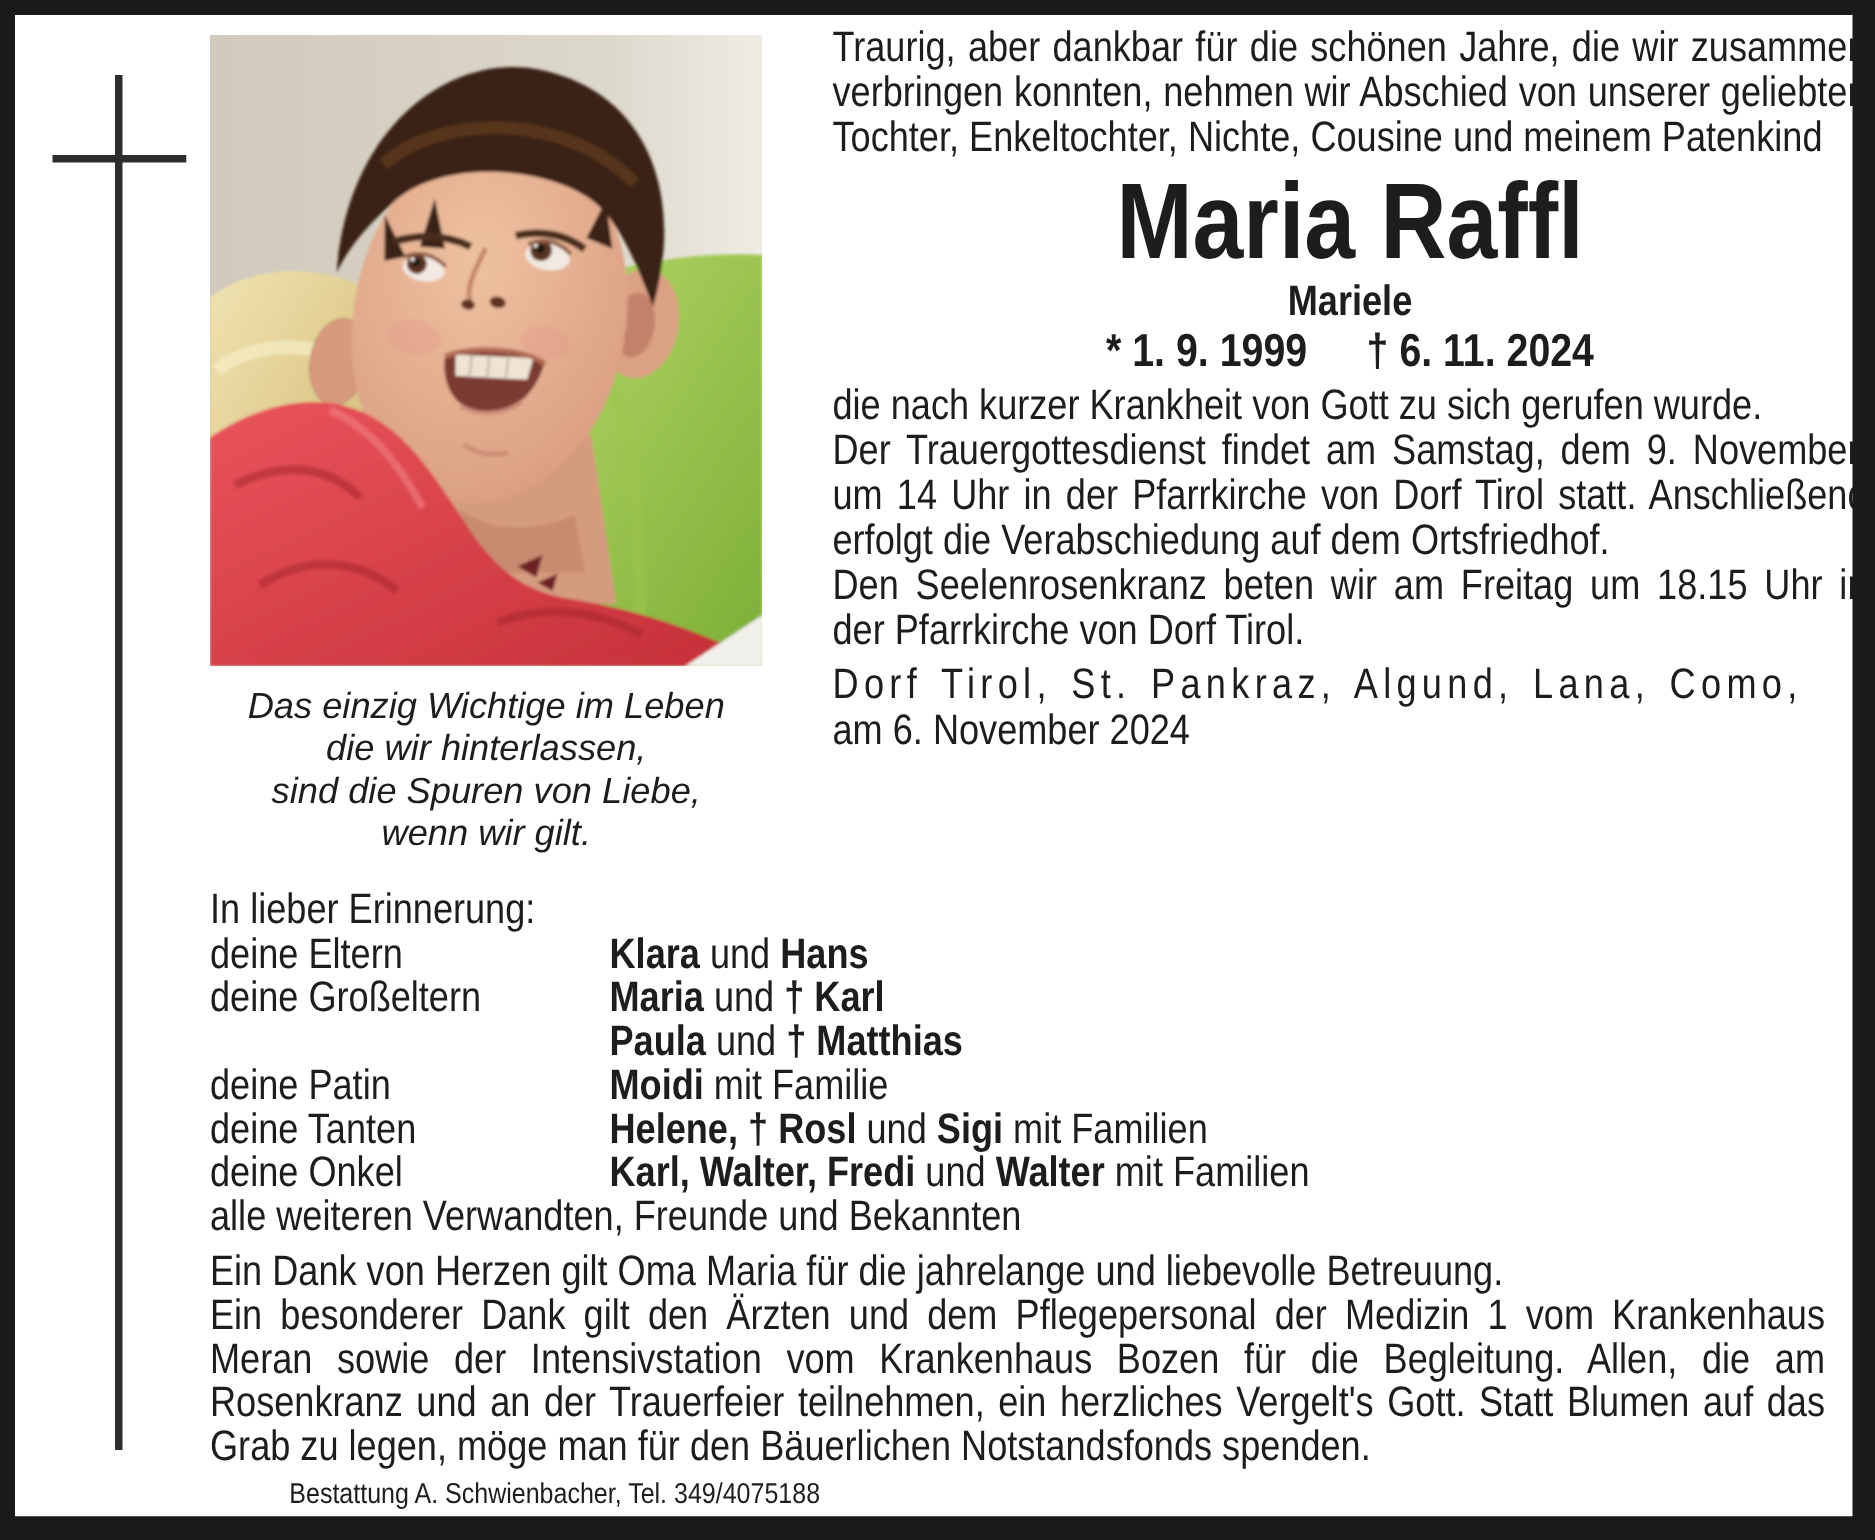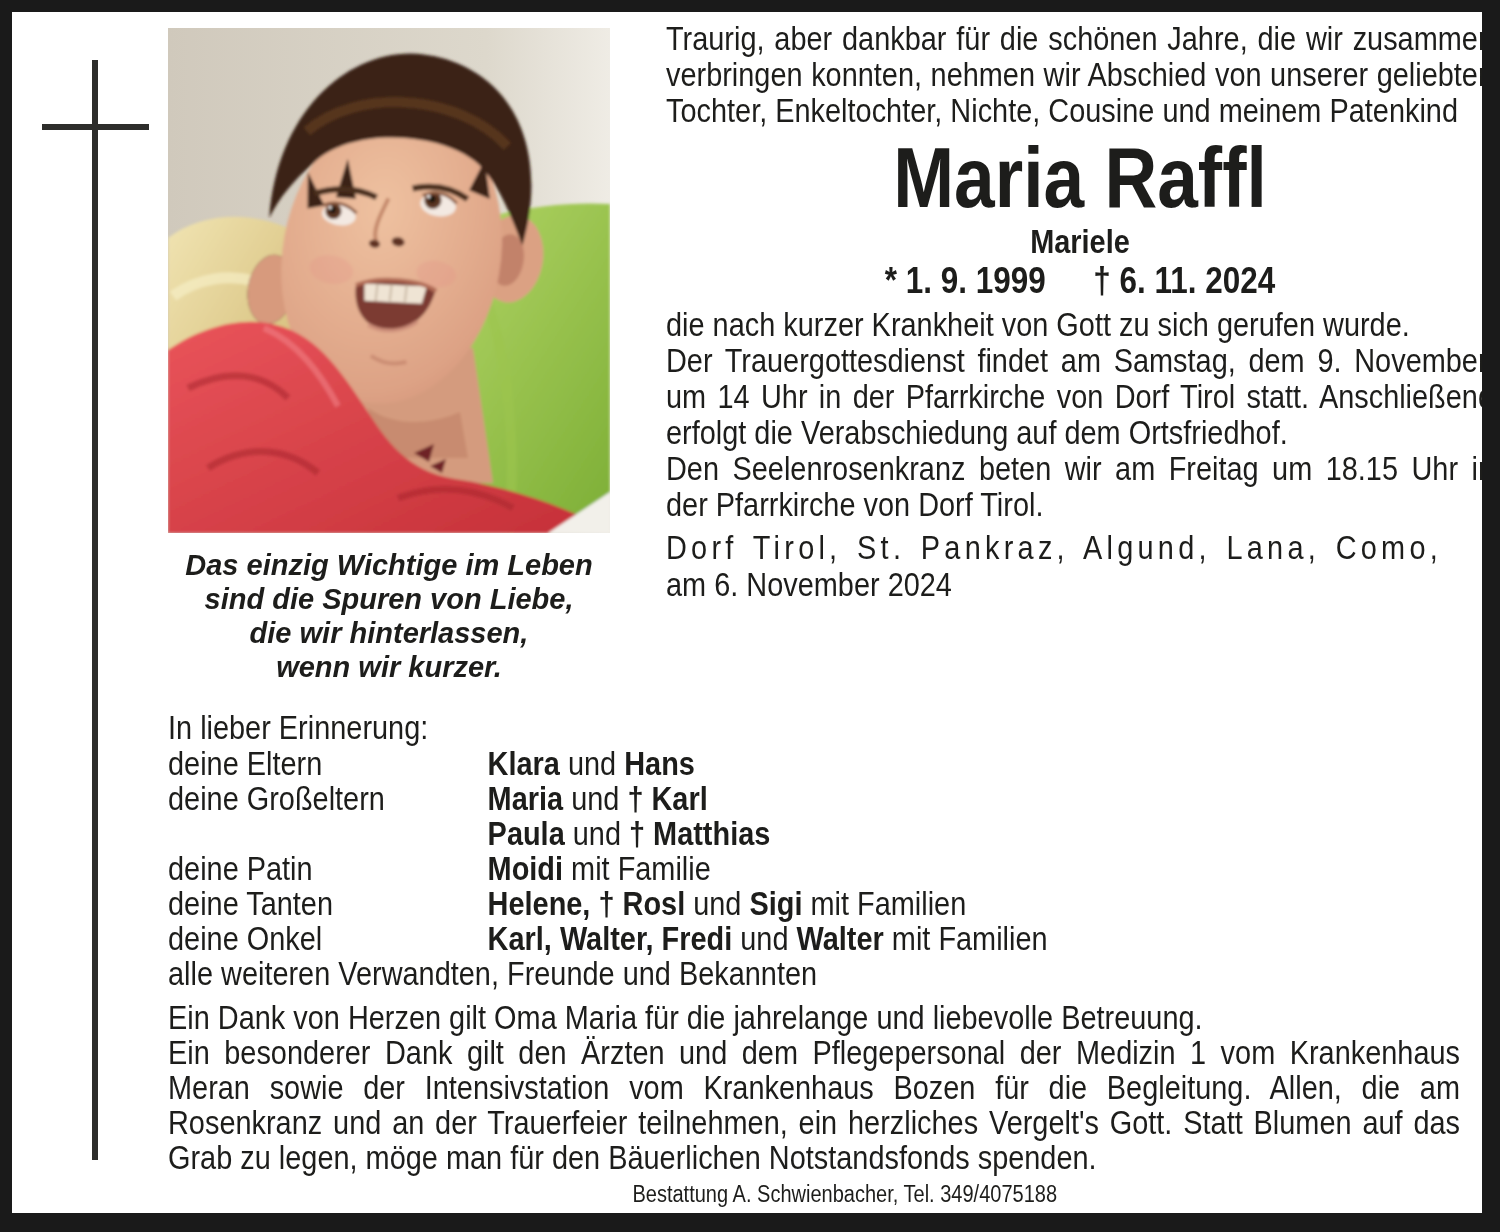--- a/index.html
+++ b/index.html
@@ -16,21 +16,21 @@
     pointer-events:none; z-index:6;
   }
   
   .cross-v { position:absolute; left:92px; top:60px;  width:6px;  height:1100px; background:#2d2d2b; }
   .cross-h { position:absolute; left:42px; top:124px; width:107px; height:6px;   background:#2d2d2b; }
 
   .photo { position:absolute; left:168px; top:28px; width:442px; height:505px; overflow:hidden; }
 
   .quote {
     position:absolute; left:160px; top:548px; width:458px;
-    text-align:center; font-style:italic; font-size:29px; line-height:34px;font-weight:bold;
+    text-align:center; font-style:italic; font-size:29px; line-height:34px;
   }
 
   .right-col { position:absolute; left:666px; top:20px; width:828px; }
 
   
   .cond  { transform:scaleX(0.85); transform-origin:0 0; width:117.647%; }
   .condc { transform:scaleX(0.85); }           
   .condr { display:inline-block; transform:scaleX(0.87); transform-origin:100% 50%; }
 
   .body   { font-size:34px; line-height:36px; margin:0; }
@@ -51,21 +51,21 @@
   .mem-head { line-height:38px; }
   .mrow  { display:flex; }
   .mlabel { width:376px; flex:none; }
   .mval  { white-space:nowrap; }
   .b     { font-weight:bold; }
   .mem-close { }
   .thanks { font-size:34px; line-height:35px; margin:0; text-align:justify; }
   .thanks.first { margin-top:9px; }
 
   .funeral { position:absolute; left:168px; right:42px; bottom:25px;
-             text-align:center; font-size:23px; line-height:26px; }
+             text-align:left; font-size:23px; line-height:26px; }
 </style>
 </head>
 <body>
 
 <div class="card">
 
   <div class="frame"></div>
 
   <div>
     <div class="cross-v"></div>
@@ -164,23 +164,23 @@
 
         <path d="M246,425 l20,-9 l-5,18 z M262,438 l16,-7 l-4,14 z" fill="#6e2226"></path>
 
         <path d="M380,505 L442,464 L442,505 Z" fill="#f2f0ea"></path>
       </g>
     </svg>
   </div>
 
   <div class="quote">
     <div>Das einzig Wichtige im Leben</div>
+    <div>die wir hinterlassen,</div>
     <div>sind die Spuren von Liebe,</div>
-    <div>die wir hinterlassen,</div>
-    <div>wenn wir kurzer.</div>
+    <div>wenn wir gilt.</div>
   </div>
 
   <div class="right-col">
     <p class="body just cond">Traurig, aber dankbar für die schönen Jahre, die wir zusammen verbringen konnten, nehmen wir Ab­schied von unserer geliebten Tochter, Enkeltochter, Nichte, Cousine und meinem Patenkind</p>
     <h1 class="name condc">Maria Raffl</h1>
     <div class="nick condc">Mariele</div>
     <div class="dates condc">
       <span>* 1. 9. 1999</span><span class="gap"></span><span>† 6. 11. 2024</span>
     </div>
     <p class="body just cond mt">die nach kurzer Krankheit von Gott zu sich gerufen wurde.</p>

